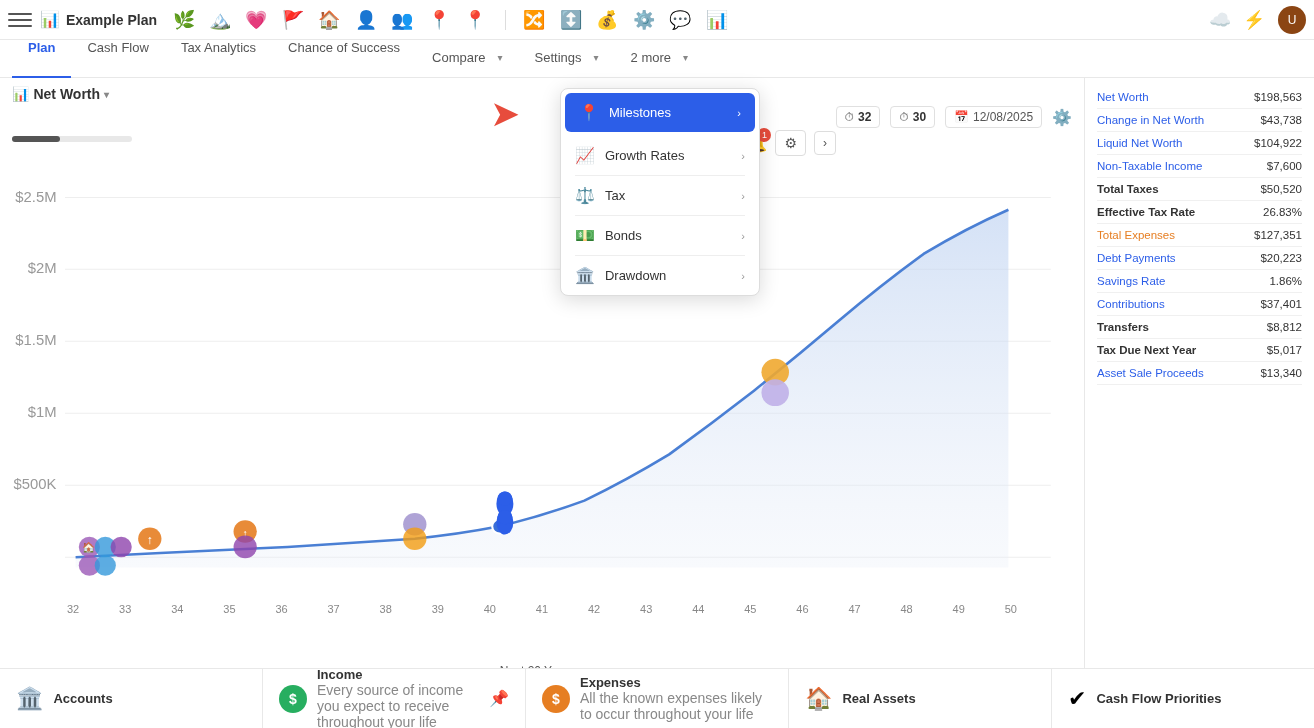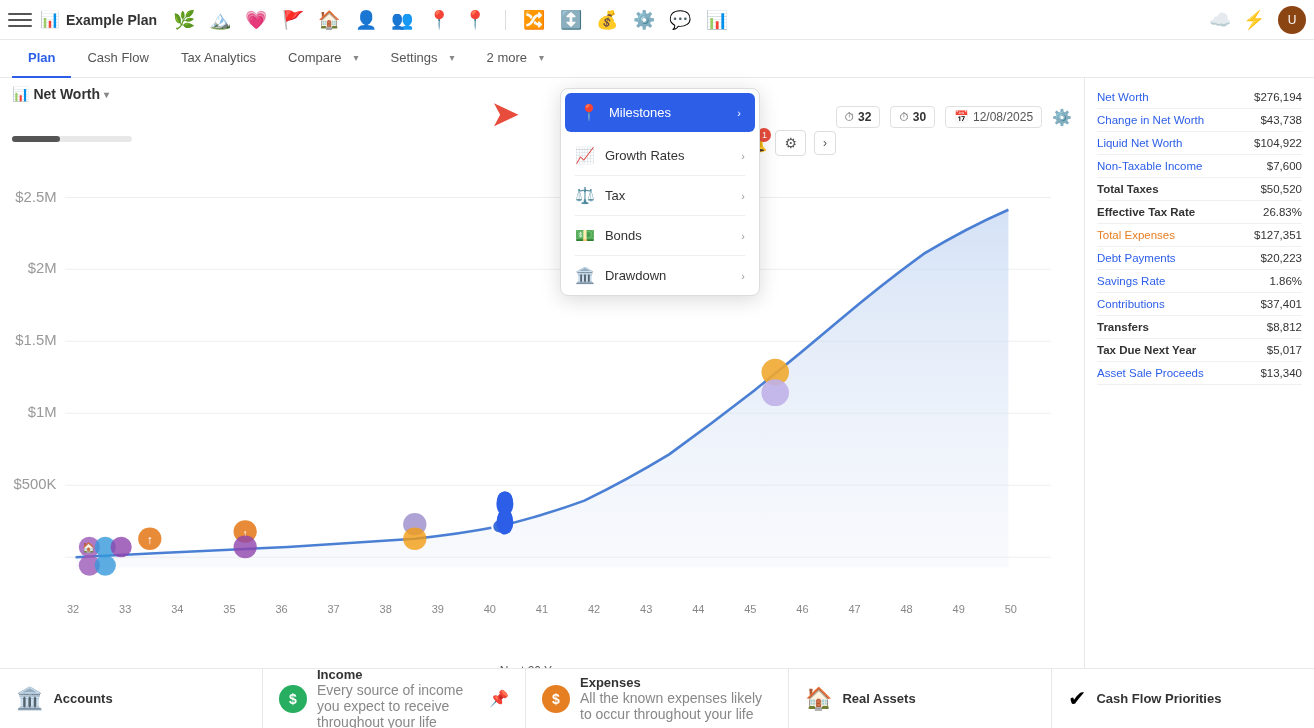--- a/index.html
+++ b/index.html
@@ -20,21 +20,21 @@
     .avatar { width: 28px; height: 28px; border-radius: 50%; background: #8b4513; display: flex; align-items: center; justify-content: center; color: white; font-size: 12px; }
     .cloud-icon { color: #888; font-size: 18px; }
     .lightning-icon { color: #888; font-size: 18px; }
 
     
     .tab-bar {
       display: flex; align-items: center; height: 38px; border-bottom: 1px solid #e8e8e8;
       padding: 0 12px; gap: 0;
     }
     .tab {
-      padding: 0 16px; height: 38px; display: flex; align-items: center;
+      padding: 0 16px; height: 38px; display: flex; 
       font-size: 13px; color: #555; cursor: pointer; border-bottom: 2px solid transparent;
       white-space: nowrap;
     }
     .tab.active { color: #2c5ee8; border-bottom: 2px solid #2c5ee8; font-weight: 600; }
     .tab-dropdown { display: flex; align-items: center; gap: 12px; }
     .chevron-down { font-size: 10px; color: #888; }
 
     
     .main-area { display: flex; height: calc(728px - 40px - 38px - 60px); }
 
@@ -153,20 +153,23 @@
 
 <div class="tab-bar">
   <div class="tab active">
       <span>Plan</span>
     </div>
   <div class="tab">
       <span>Cash Flow</span>
     </div>
   <div class="tab">
       <span>Tax Analytics</span>
+    </div>
+  <div class="tab">
+      <span>Chance of Success</span>
     </div>
   <div class="tab tab-dropdown">
     <span>Compare</span>
     <span class="chevron-down">▾</span>
   </div>
   <div class="tab tab-dropdown" style="position:relative;">
     <span>Settings</span>
     <span class="chevron-down">▾</span>
   </div>
   <div class="tab tab-dropdown">
@@ -337,21 +340,21 @@
         <span>Next 20 Years</span>
         <span>▾</span>
       </div>
     </div>
   </div>
 
   <div class="right-panel">
 
     <div class="metric-row">
       <span class="metric-label">Net Worth</span>
-      <span class="metric-value">$276,194</span>
+      <span class="metric-value">$198,563</span>
     </div>
     <div class="metric-row">
       <span class="metric-label">Change in Net Worth</span>
       <span class="metric-value">$43,738</span>
     </div>
     <div class="metric-row">
       <span class="metric-label">Liquid Net Worth</span>
       <span class="metric-value">$104,922</span>
     </div>
     <div class="metric-row">

